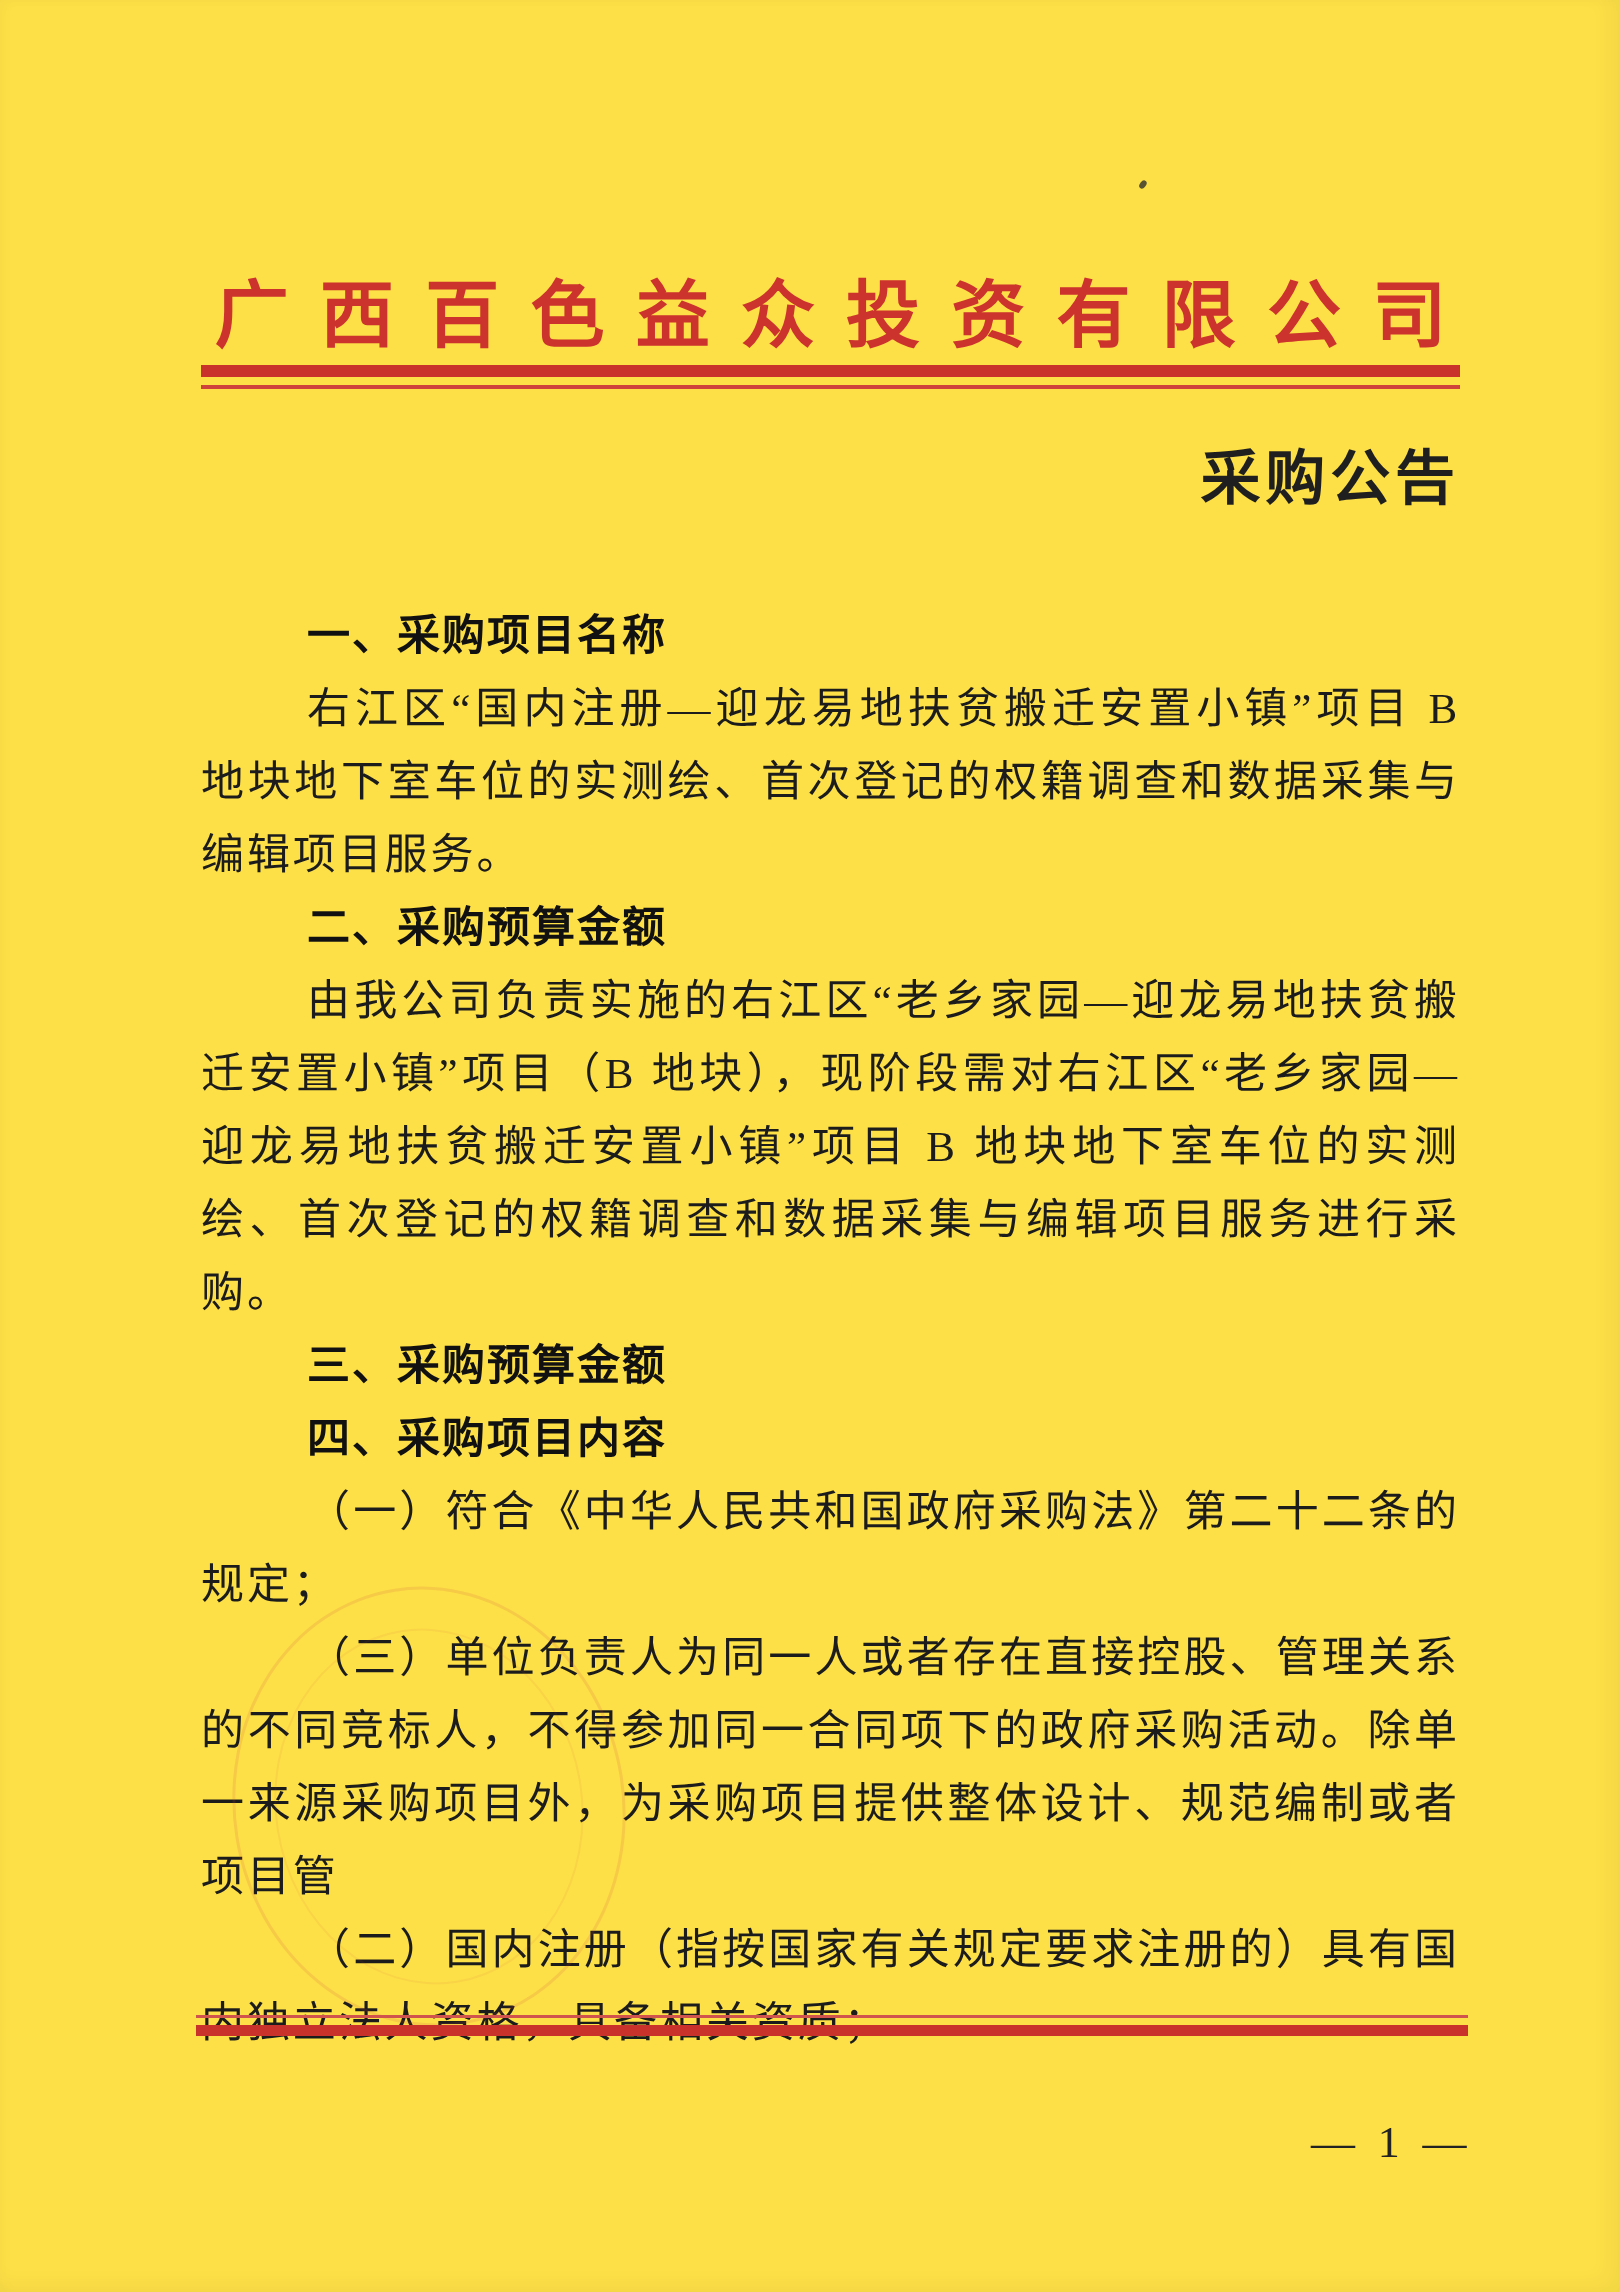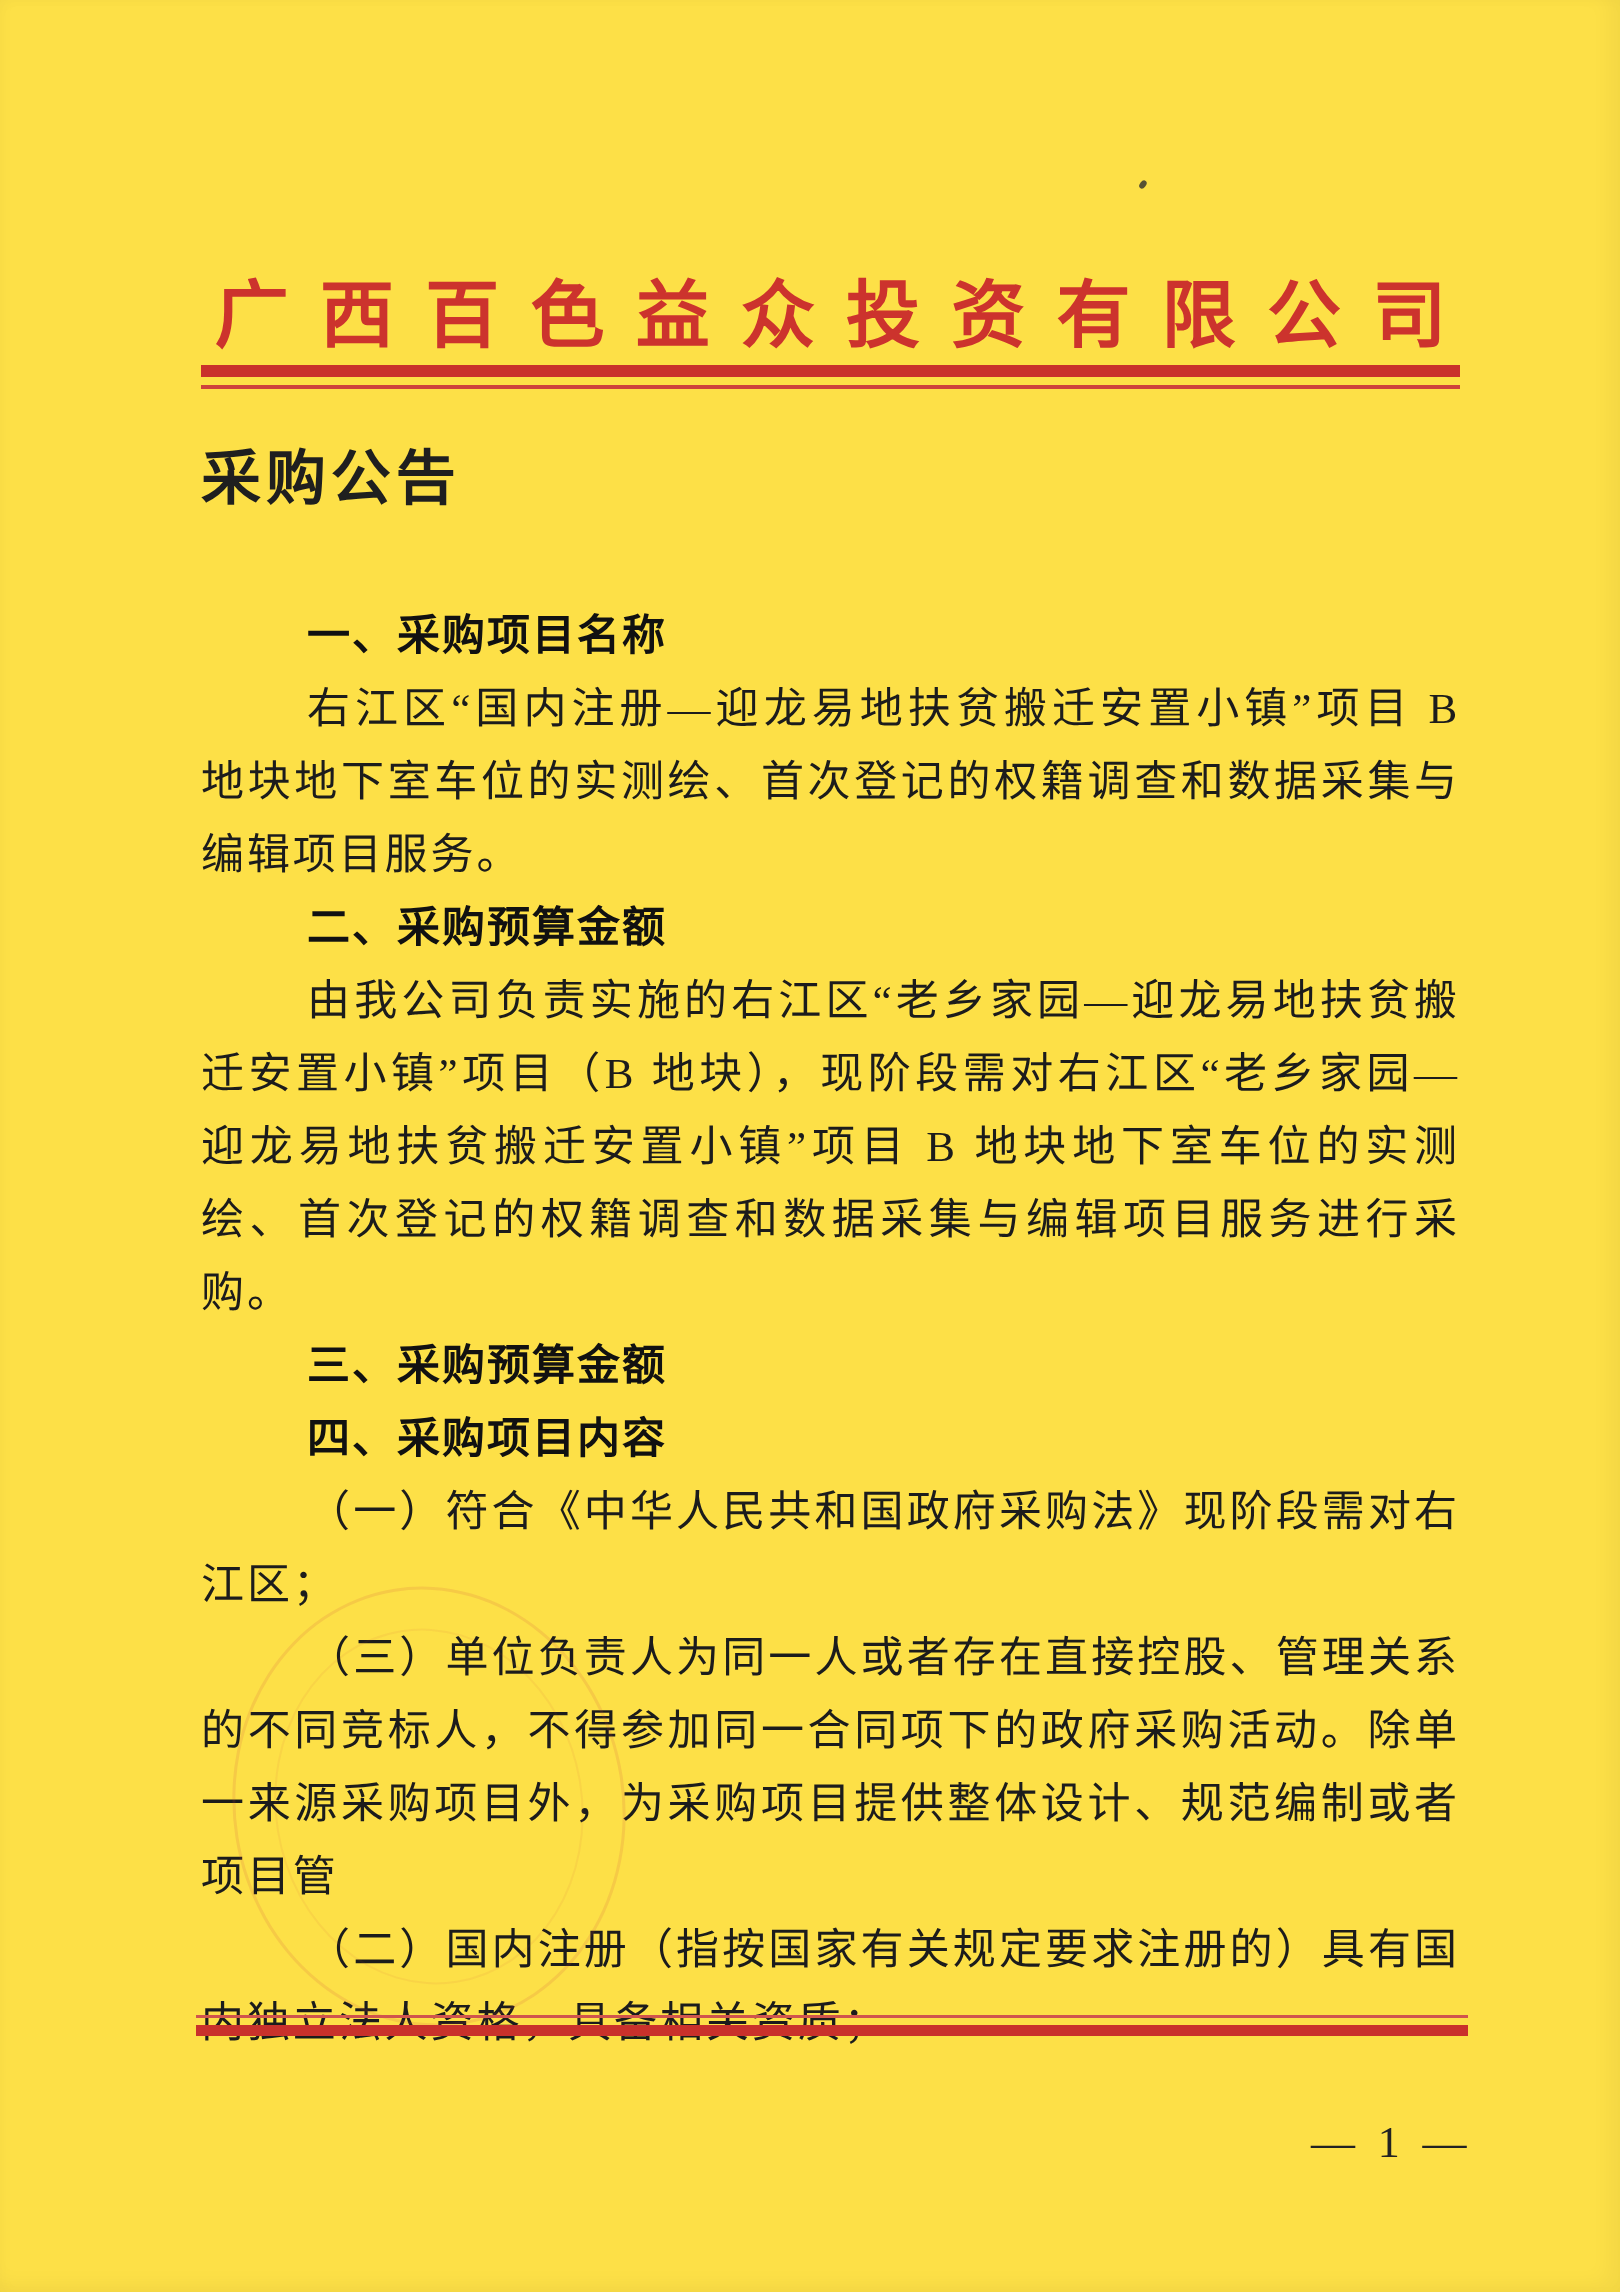--- a/index.html
+++ b/index.html
@@ -36,21 +36,21 @@
     padding: 0 13.7px;
     white-space: nowrap;
   }
   .rule { width: 100%; background: #c9312b; }
   .rule-thick-top { height: 12.7px; margin-top: 11.8px; }
   .rule-thin-top  { height: 3.9px;  margin-top: 7.8px; background: #ce423b; }
 
   
   .doc-title {
     margin-top: 57px;
-    text-align: left;
+    text-align: right;
     font-size: 60px;
     line-height: 67px;
     font-weight: 700;
     letter-spacing: 4.9px;
     color: #1f1f1f;
   }
 
   
   .doc-body {
     margin-top: 86px;
@@ -142,21 +142,21 @@
         <h3 class="sec-heading">二、采购预算金额</h3>
         <p class="para">由我公司负责实施的右江区“老乡家园—迎龙易地扶贫搬迁安置小镇”项目（B 地块），现阶段需对右江区“老乡家园—迎龙易地扶贫搬迁安置小镇”项目 B 地块地下室车位的实测绘、首次登记的权籍调查和数据采集与编辑项目服务进行采购。</p>
       </section>
 
       <section>
         <h3 class="sec-heading">三、采购预算金额</h3>
       </section>
 
       <section>
         <h3 class="sec-heading">四、采购项目内容</h3>
-        <p class="para">（一）符合《中华人民共和国政府采购法》现阶段需对右江区；</p>
+        <p class="para">（一）符合《中华人民共和国政府采购法》第二十二条的规定；</p>
         <p class="para">（三）单位负责人为同一人或者存在直接控股、管理关系的不同竞标人，不得参加同一合同项下的政府采购活动。除单一来源采购项目外，为采购项目提供整体设计、规范编制或者项目管</p>
         <p class="para">（二）国内注册（指按国家有关规定要求注册的）具有国内独立法人资格，具备相关资质；</p>
       </section>
 
     </main>
   </div>
 
   <div class="stamp"></div>
 
   <div class="bottom-rules">

